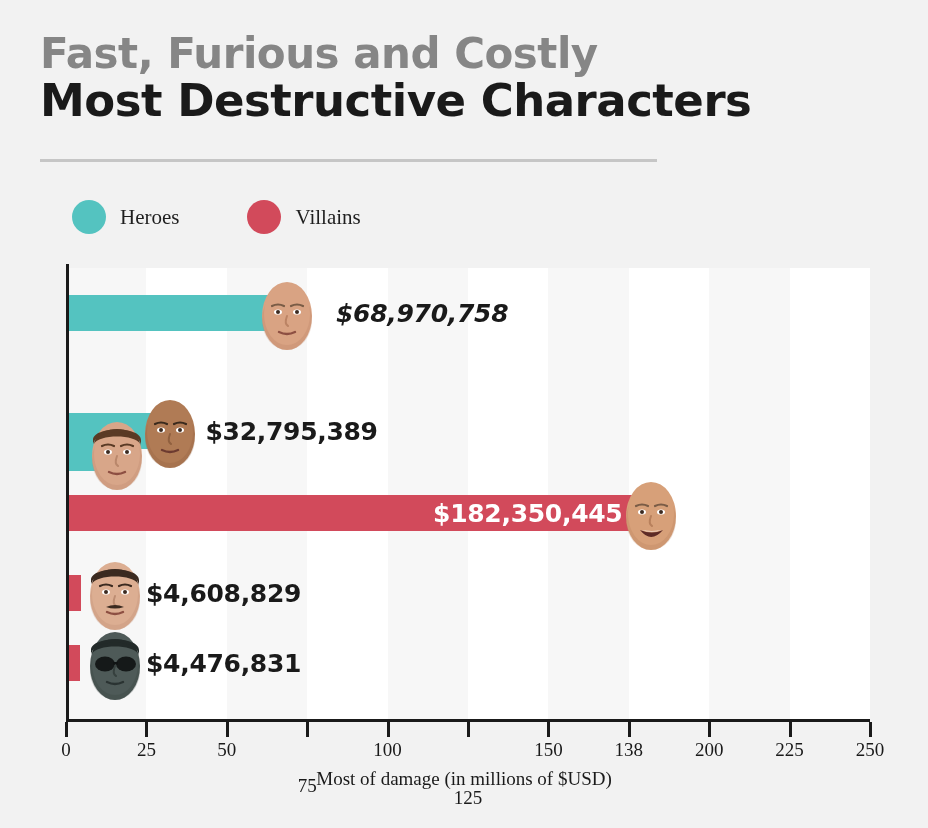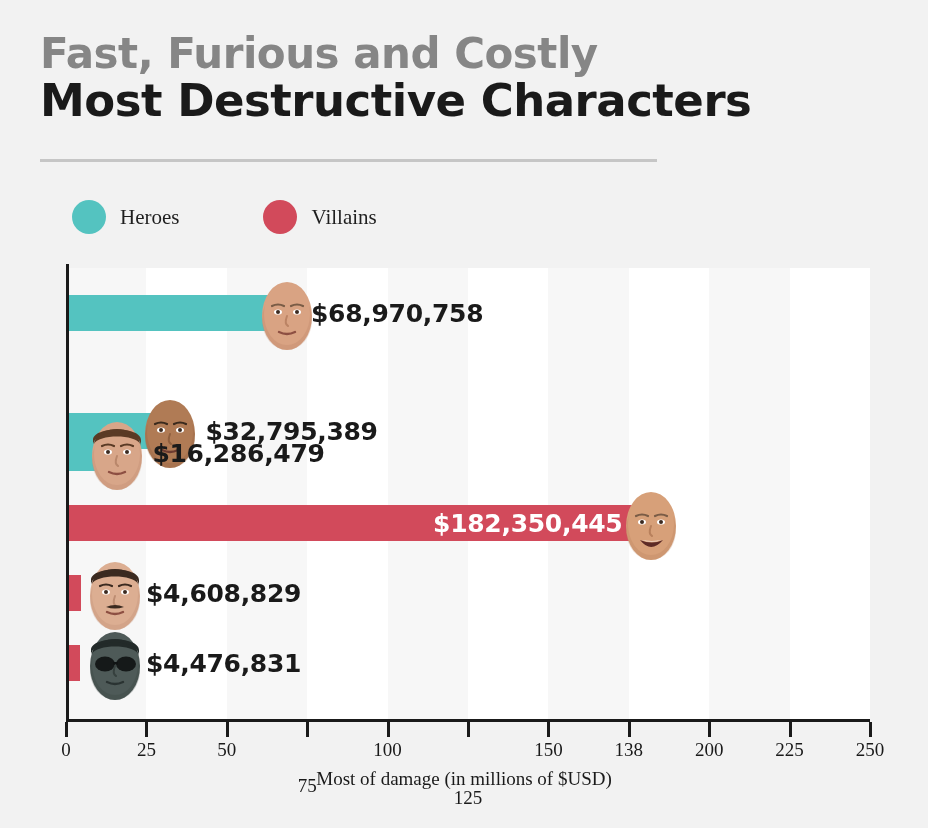--- a/index.html
+++ b/index.html
@@ -49,21 +49,21 @@
     background: #c6c6c6;
   }
 
   
   .legend {
     position: absolute;
     left: 72px;
     top: 200px;
     display: flex;
     align-items: center;
-    gap: 16px;
+    gap: 0;
   }
   .legend-item {
     display: flex;
     align-items: center;
   }
   .legend-item + .legend-item { margin-left: 68px; }
   .legend-dot {
     width: 34px;
     height: 34px;
     border-radius: 50%;
@@ -225,21 +225,21 @@
     <ellipse cx="22" cy="38" rx="4" ry="2.6" fill="#ffffff"></ellipse>
        <ellipse cx="41" cy="38" rx="4" ry="2.6" fill="#ffffff"></ellipse>
        <circle cx="22" cy="38" r="2" fill="#3b2a20"></circle>
        <circle cx="41" cy="38" r="2" fill="#3b2a20"></circle>
        <path d="M16,32 q6,-3 12,0" stroke="#7a5c46" stroke-width="2.2" fill="none" stroke-linecap="round"></path>
        <path d="M35,32 q6,-3 12,0" stroke="#7a5c46" stroke-width="2.2" fill="none" stroke-linecap="round"></path>
     <path d="M31,42 q-3,8 1,10" stroke="#bb8364" stroke-width="2" fill="none" stroke-linecap="round"></path>
 
     <path d="M23,58 q8,4 16,0" stroke="#8d4f42" stroke-width="2.4" fill="none" stroke-linecap="round"></path>
   </svg></div>
-        <div class="value-label" style="left: 245px;">$68,970,758</div>
+        <div class="value-label" style="left: 270px; font-style: italic;">$68,970,758</div>
       </div>
       <div class="row" style="top: 97px; margin-top: 48px;">
         <div class="bar" style="width: 105.47px; background: rgb(84, 195, 192); height: 36px;"></div>
         <div class="face" style="left: 73.47px;"><svg viewBox="0 0 62 78" width="62" height="78" preserveAspectRatio="none">
     <ellipse cx="31" cy="42" rx="25" ry="34" fill="#b07b55"></ellipse>
     <ellipse cx="31" cy="46" rx="25" ry="30" fill="#90603f" opacity="0.28"></ellipse>
     <ellipse cx="31" cy="40" rx="23" ry="31" fill="#b07b55"></ellipse>
 
     <ellipse cx="22" cy="38" rx="4" ry="2.6" fill="#ffffff"></ellipse>
        <ellipse cx="41" cy="38" rx="4" ry="2.6" fill="#ffffff"></ellipse>
@@ -264,23 +264,22 @@
     <ellipse cx="22" cy="38" rx="4" ry="2.6" fill="#ffffff"></ellipse>
        <ellipse cx="41" cy="38" rx="4" ry="2.6" fill="#ffffff"></ellipse>
        <circle cx="22" cy="38" r="2" fill="#3b2a20"></circle>
        <circle cx="41" cy="38" r="2" fill="#3b2a20"></circle>
        <path d="M16,32 q6,-3 12,0" stroke="#5a3a25" stroke-width="2.2" fill="none" stroke-linecap="round"></path>
        <path d="M35,32 q6,-3 12,0" stroke="#5a3a25" stroke-width="2.2" fill="none" stroke-linecap="round"></path>
     <path d="M31,42 q-3,8 1,10" stroke="#b9876b" stroke-width="2" fill="none" stroke-linecap="round"></path>
 
     <path d="M23,58 q8,4 16,0" stroke="#8d4f42" stroke-width="2.4" fill="none" stroke-linecap="round"></path>
   </svg></div>
-        <div class="value-label" style="left: 86.3773px;">$16,286,479</div>
-      </div>
-      <div class="row" style="top: 237px;">
+      </div>
+      <div class="row" style="top: 227px;">
         <div class="bar" style="width: 586.439px; background: rgb(210, 74, 91); height: 36px;"></div>
         <div class="face" style="left: 554.439px;"><svg viewBox="0 0 62 78" width="62" height="78" preserveAspectRatio="none">
     <ellipse cx="31" cy="42" rx="25" ry="34" fill="#d7a079"></ellipse>
     <ellipse cx="31" cy="46" rx="25" ry="30" fill="#b8805c" opacity="0.28"></ellipse>
     <ellipse cx="31" cy="40" rx="23" ry="31" fill="#d7a079"></ellipse>
 
     <ellipse cx="22" cy="38" rx="4" ry="2.6" fill="#ffffff"></ellipse>
        <ellipse cx="41" cy="38" rx="4" ry="2.6" fill="#ffffff"></ellipse>
        <circle cx="22" cy="38" r="2" fill="#3b2a20"></circle>
        <circle cx="41" cy="38" r="2" fill="#3b2a20"></circle>

